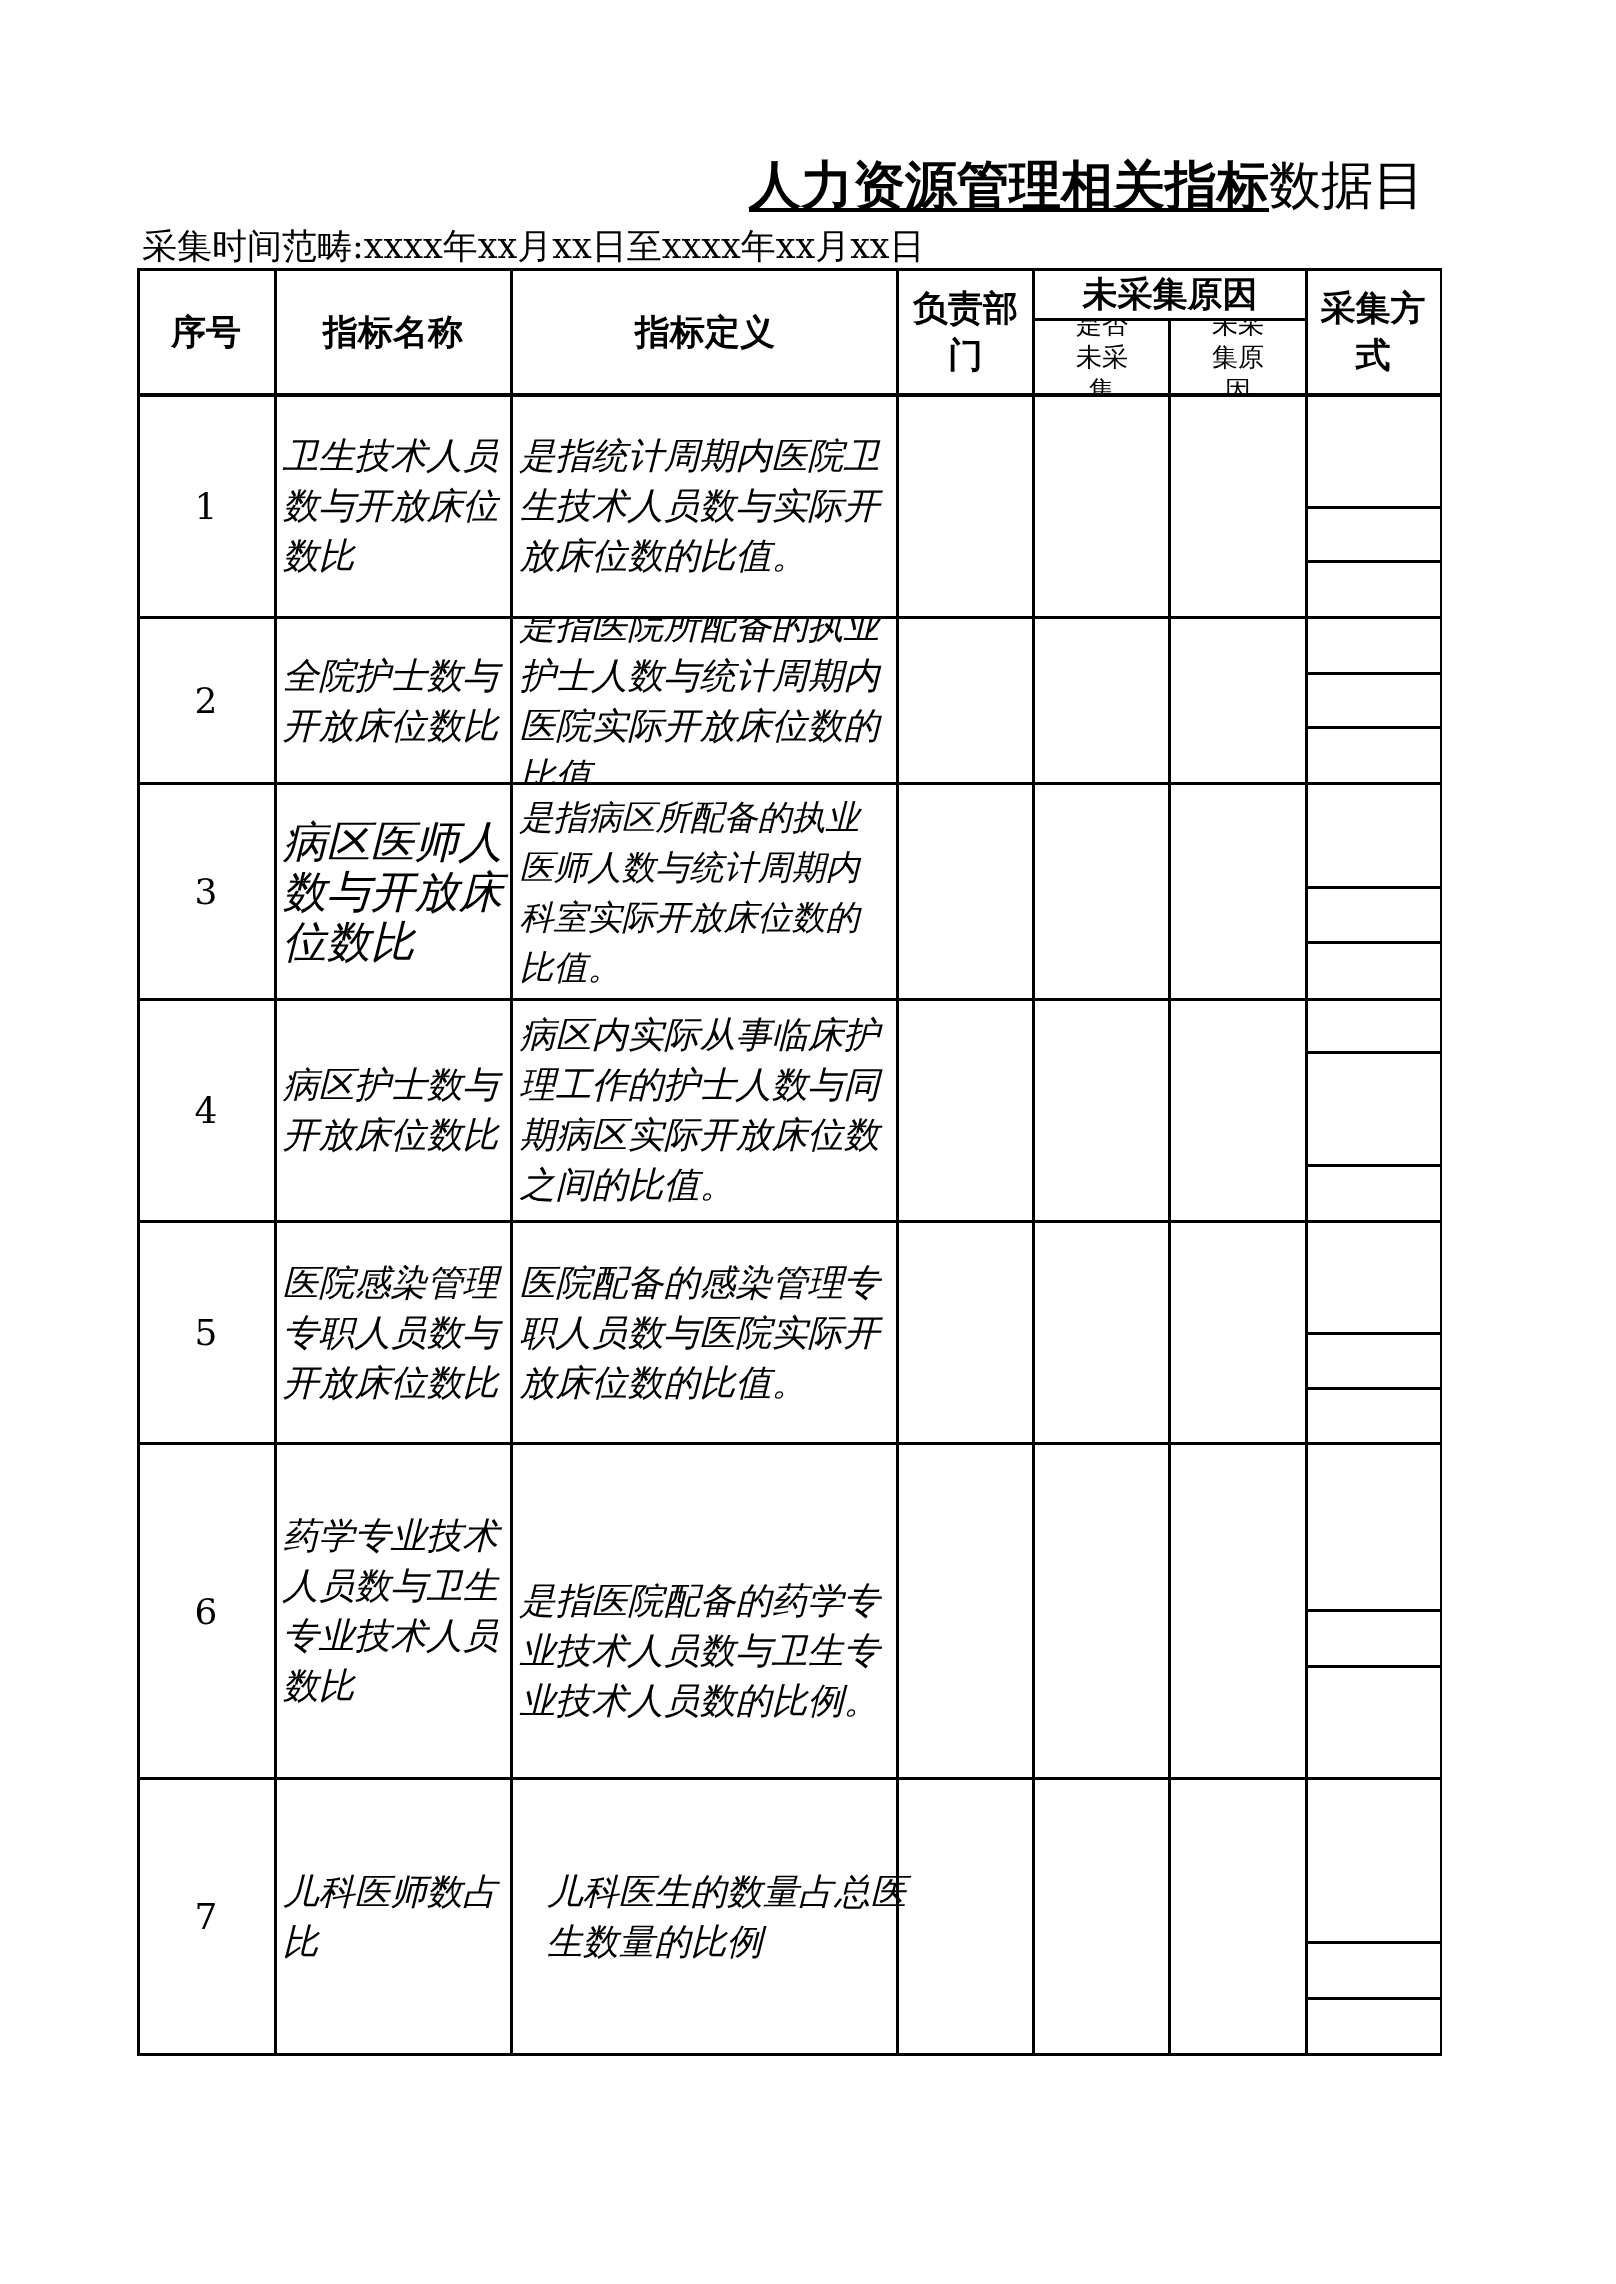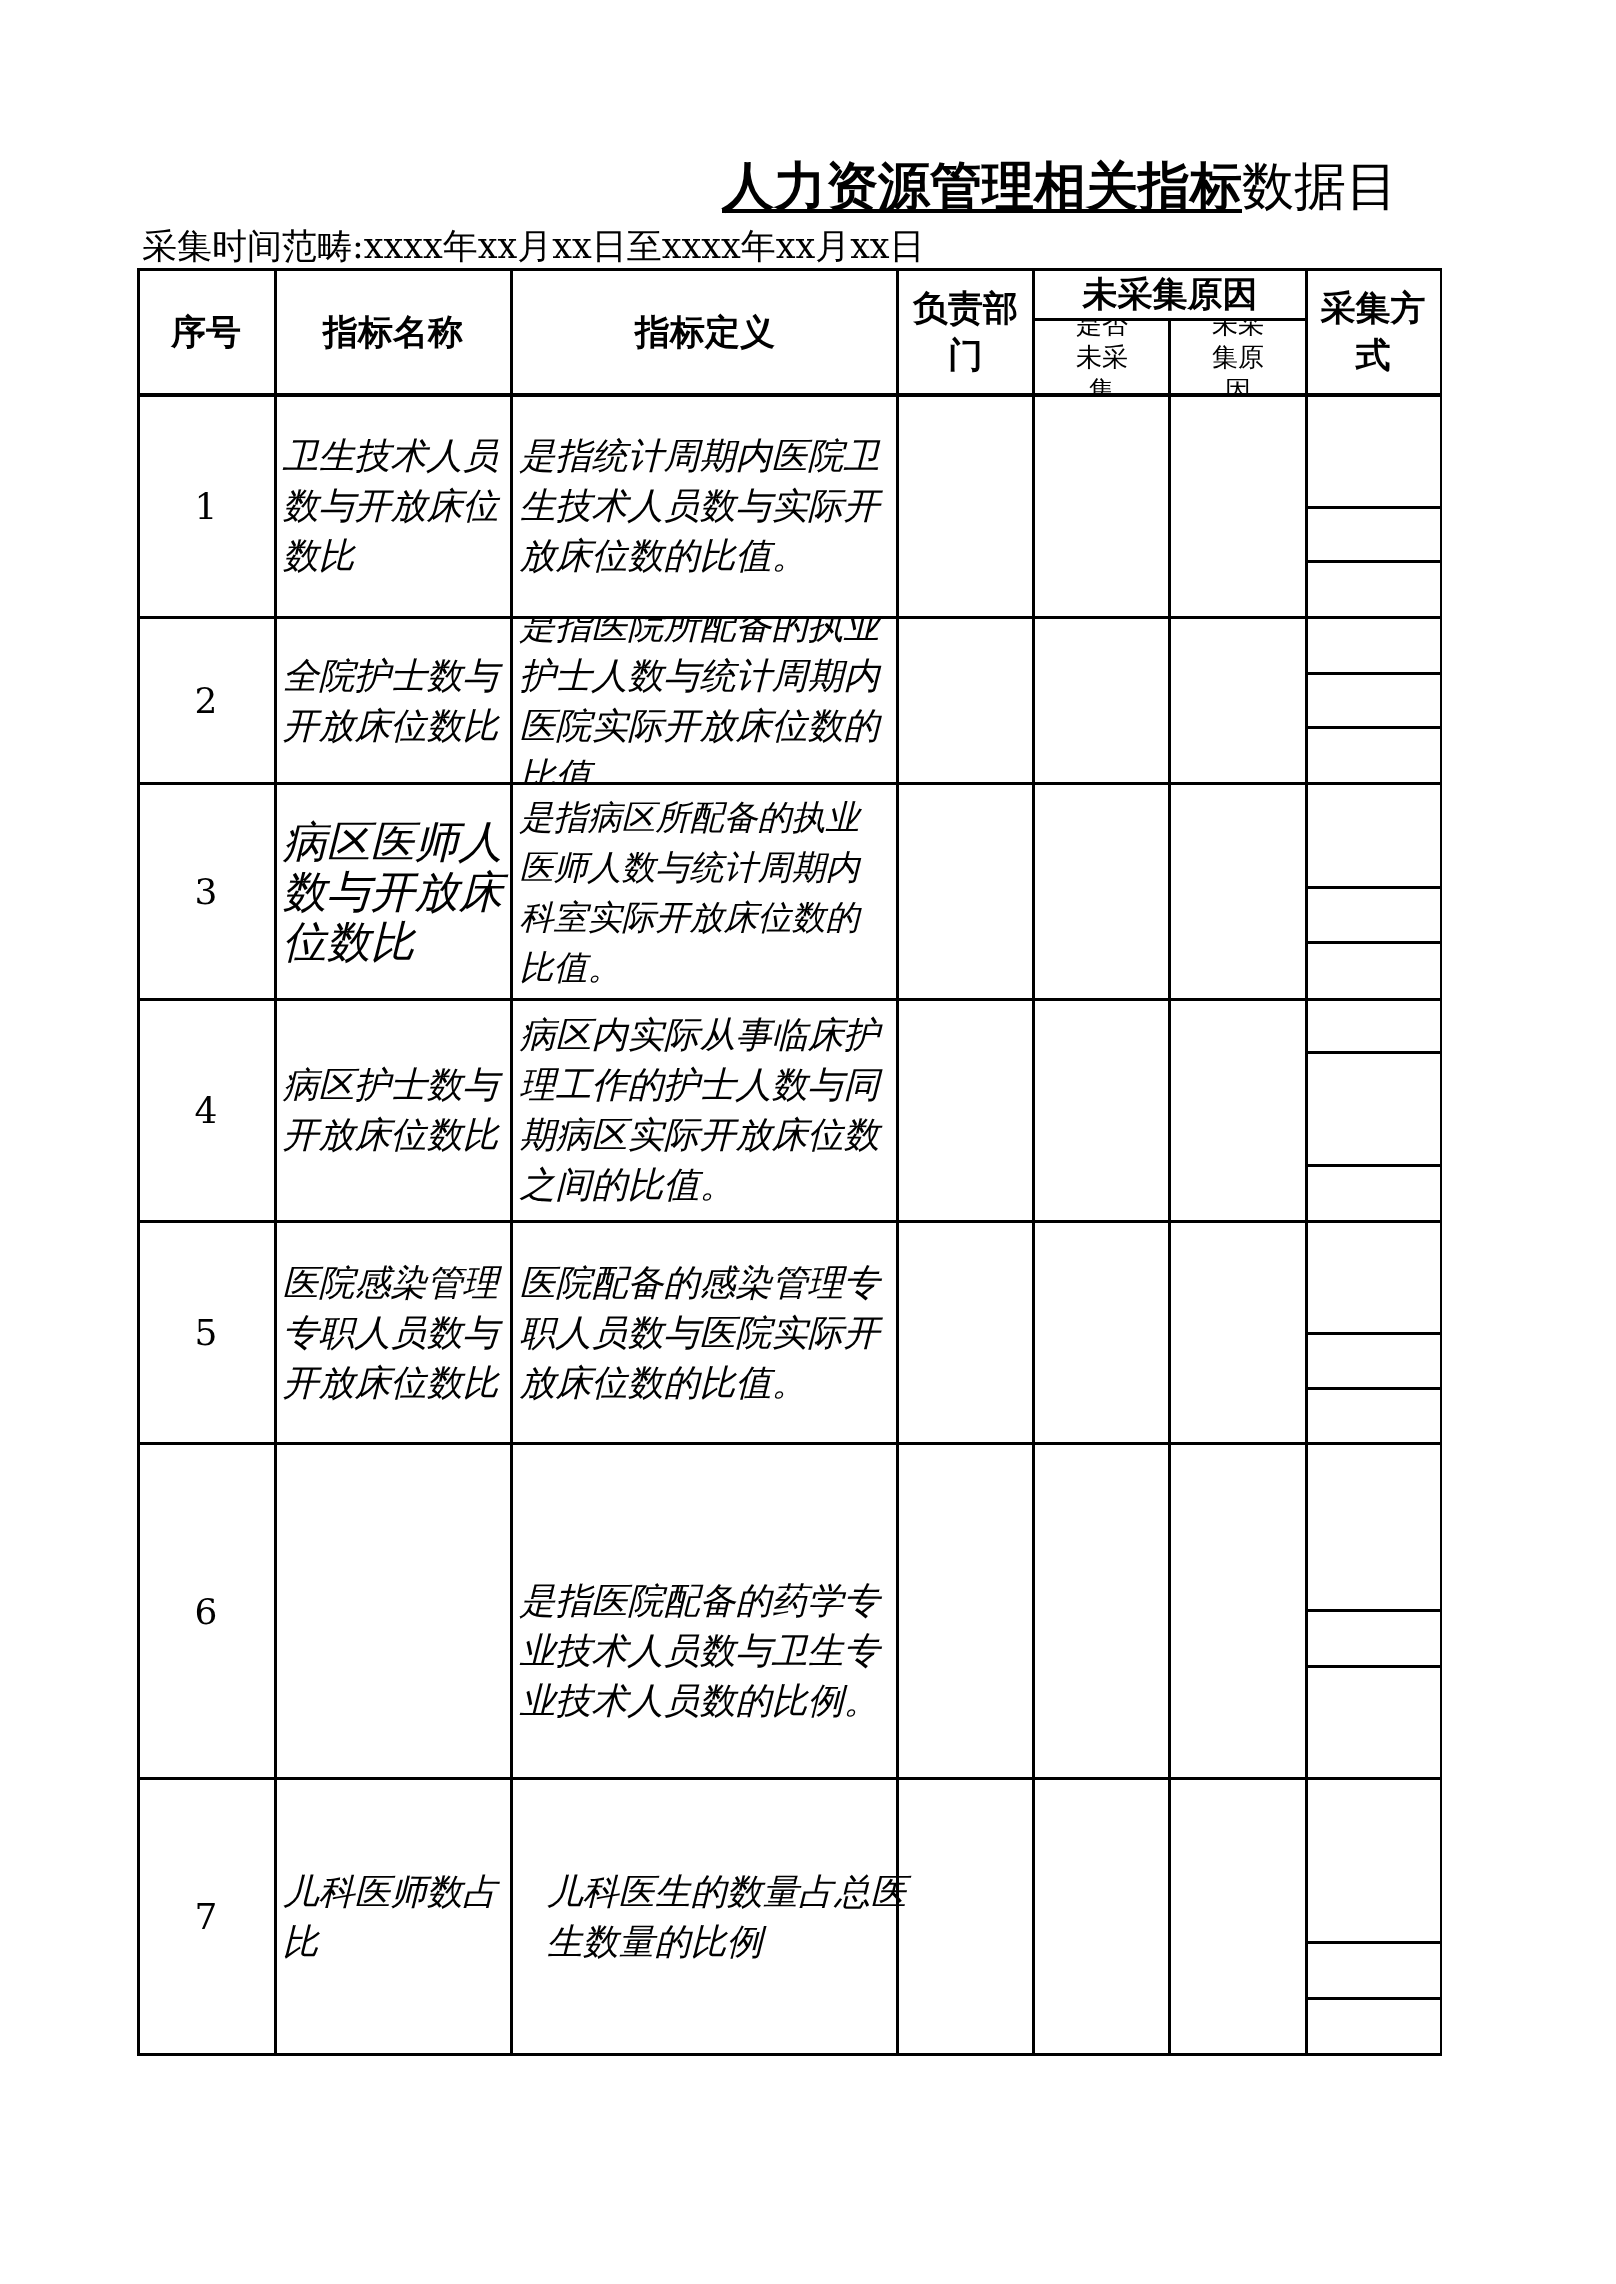--- a/index.html
+++ b/index.html
@@ -1,18 +1,18 @@
 <!DOCTYPE html>
 <html style="font-size:10.4px"><head>
 <meta charset="utf-8">
 <style>
   html, body { margin:0; padding:0; background:#ffffff; }
   body { width:1616px; height:2284px; position:relative; overflow:hidden;
          font-family:"DejaVu Serif","Liberation Serif",serif; color:#000; }
-  .title { position:absolute; left:722px; top:153px; font-size:52px; line-height:65px; white-space:nowrap; }
+  .title { position:absolute; left:749px; top:153px; font-size:52px; line-height:65px; white-space:nowrap;font-family:Liberation Serif, serif; }
   .title .bold { font-weight:bold; text-decoration:underline; text-decoration-thickness:3.9px; text-underline-offset:5.2px; }
   .subtitle { position:absolute; left:142px; top:225px; font-size:35px; line-height:42px; white-space:nowrap; }
   .clip { position:absolute; left:0; top:0; width:1442px; height:2284px; overflow:hidden; }
   .hl { position:absolute; background:#000; height:3.3px; }
   .vl { position:absolute; background:#000; width:2.6px; }
   .cell { position:absolute; display:flex; align-items:center; overflow:hidden; box-sizing:border-box; }
   .center { justify-content:center; text-align:center; }
   .hdr { font-family:"DejaVu Sans","Liberation Sans",sans-serif; font-weight:bold; font-size:35px; line-height:47px; }
   .hdr-sm { font-family:"DejaVu Sans","Liberation Sans",sans-serif; font-size:26px; line-height:33px; }
   .num { font-size:36px; }
@@ -99,20 +99,21 @@
   <div class="cell" style="left:1171px;top:1001px;width:134px;height:218px;"></div>
 
   <div class="cell center num" style="left:139px;top:1223px;width:134px;height:219px;">5</div>
   <div class="cell txt" style="left:276px;top:1223px;width:234px;height:219px;">医院感染管理专职人员数与开放床位数比</div>
   <div class="cell txt" style="left:513px;top:1223px;width:384px;height:219px;">医院配备的感染管理专职人员数与医院实际开放床位数的比值。</div>
   <div class="cell" style="left:899px;top:1223px;width:133px;height:219px;"></div>
   <div class="cell" style="left:1035px;top:1223px;width:134px;height:219px;"></div>
   <div class="cell" style="left:1171px;top:1223px;width:134px;height:219px;"></div>
 
   <div class="cell center num" style="left:139px;top:1445px;width:134px;height:332px;">6</div>
+  <div class="cell txt" style="left:276px;top:1445px;width:234px;height:332px;">药学专业技术人员数与卫生专业技术人员数比</div>
   <div class="cell txt" style="left:513px;top:1445px;width:384px;height:412px;">是指医院配备的药学专业技术人员数与卫生专业技术人员数的比例。</div>
   <div class="cell" style="left:899px;top:1445px;width:133px;height:332px;"></div>
   <div class="cell" style="left:1035px;top:1445px;width:134px;height:332px;"></div>
   <div class="cell" style="left:1171px;top:1445px;width:134px;height:332px;"></div>
 
   <div class="cell center num" style="left:139px;top:1780px;width:134px;height:273px;">7</div>
   <div class="cell txt" style="left:276px;top:1780px;width:234px;height:273px;">儿科医师数占比</div>
   <div class="cell txt" style="left:540px;top:1780px;width:384px;height:273px;">儿科医生的数量占总医生数量的比例</div>
   <div class="cell" style="left:899px;top:1780px;width:133px;height:273px;"></div>
   <div class="cell" style="left:1035px;top:1780px;width:134px;height:273px;"></div>

